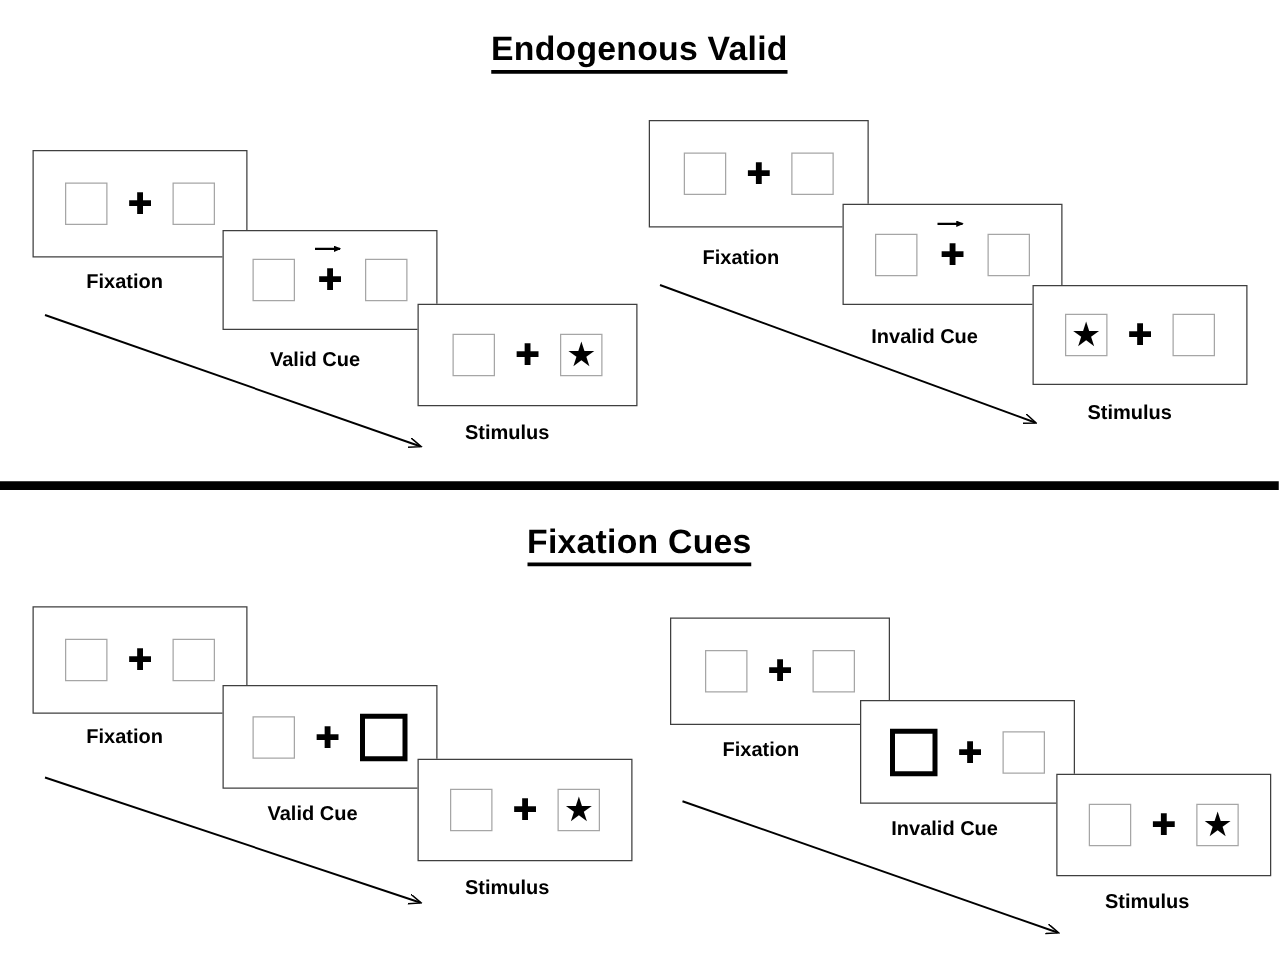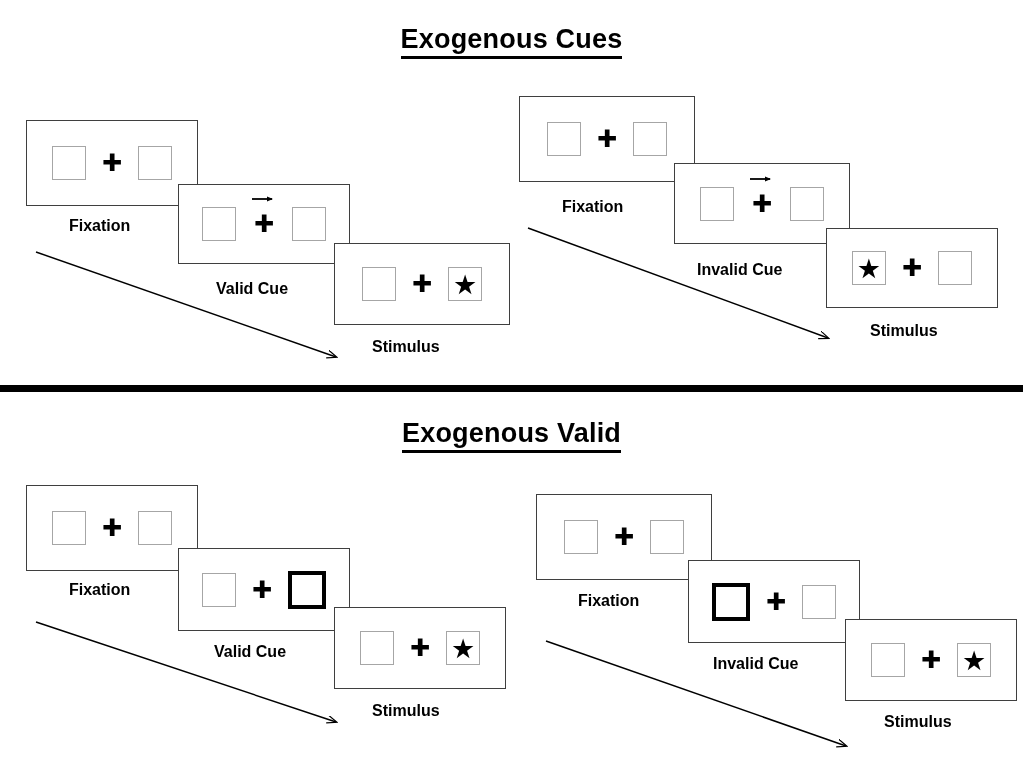--- a/index.html
+++ b/index.html
@@ -101,21 +101,21 @@
 
   
   .time-arrow{position:absolute;pointer-events:none;overflow:visible;}
 </style>
 </head>
 <body>
 
 <div class="stage">
 
   <div class="section-title" style="left:0;top:24px;">
-    <span>Exogenous Cues</span>
+    <span>Endogenous Valid</span>
   </div>
 
   <svg class="time-arrow" style="left:0;top:0;width:1023px;height:767px;">
     <defs>
       <marker id="ah1" markerWidth="11" markerHeight="11" refX="9" refY="4" orient="auto" markerUnits="userSpaceOnUse">
         <path d="M0,0 L10,4 L0,8" fill="none" stroke="#000" stroke-width="1.2"></path>
       </marker>
     </defs>
     <line x1="36" y1="252" x2="336" y2="357" stroke="#000" stroke-width="1.5" marker-end="url(#ah1)"></line>
   </svg>
@@ -203,21 +203,21 @@
       </div>
       <div class="plus" style="font-size:24px;">✚</div>
       <div class="cbox" style="width:34px;height:34px;"></div>
     </div>
   </div>
   <div class="caption" style="left:870px;top:322px;">Stimulus</div>
 
   <div class="divider" style="top:385px;"></div>
 
   <div class="section-title" style="left:0;top:418px;">
-    <span>Exogenous Valid</span>
+    <span>Fixation Cues</span>
   </div>
 
   <svg class="time-arrow" style="left:0;top:0;width:1023px;height:767px;">
     <defs>
       <marker id="ah3" markerWidth="11" markerHeight="11" refX="9" refY="4" orient="auto" markerUnits="userSpaceOnUse">
         <path d="M0,0 L10,4 L0,8" fill="none" stroke="#000" stroke-width="1.2"></path>
       </marker>
     </defs>
     <line x1="36" y1="622" x2="336" y2="722" stroke="#000" stroke-width="1.5" marker-end="url(#ah3)"></line>
   </svg>

